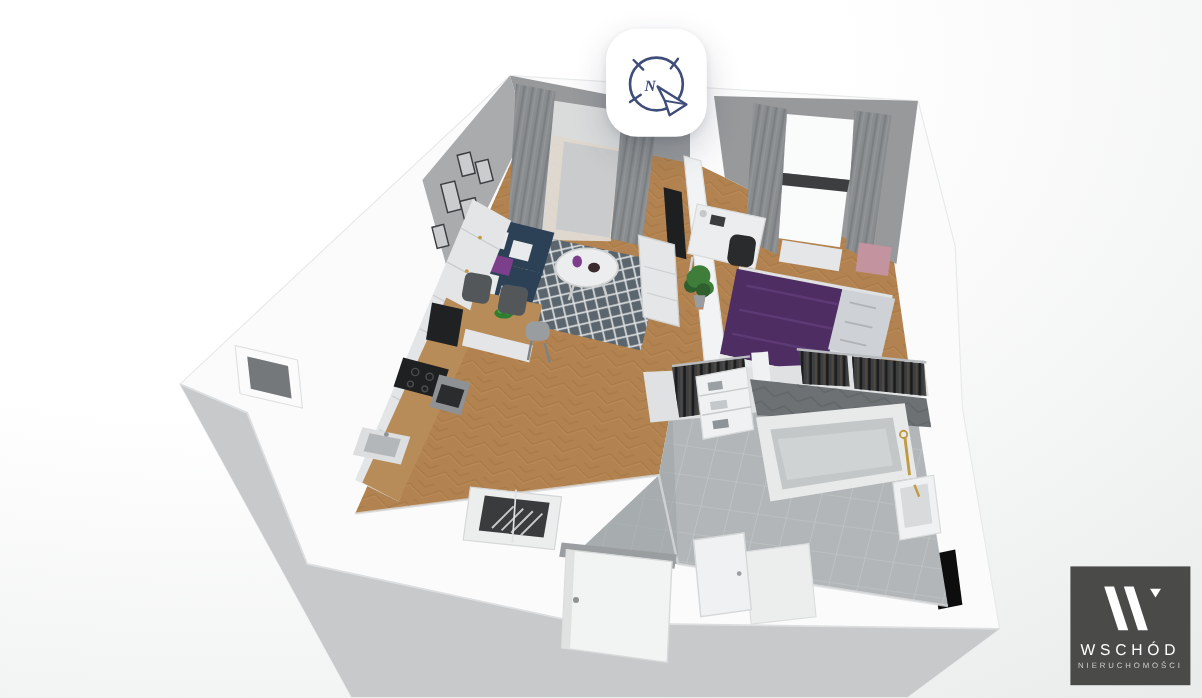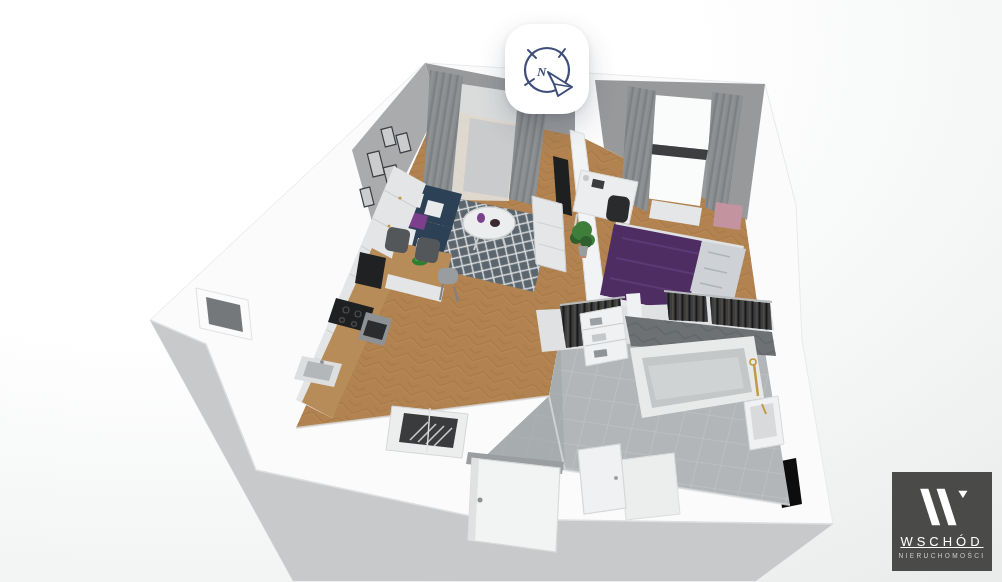--- a/index.html
+++ b/index.html
@@ -21,21 +21,21 @@
   
   .logo{
     position:absolute;left:892px;top:472px;width:100px;height:99px;
     background:var(--logoBg);color:var(--logoText);
     display:flex;flex-direction:column;align-items:center;justify-content:center;
     gap:2px;
   }
   .logo .mark{margin-top:2px;}
   .logo .name{
     font-size:13px;letter-spacing:4px;font-weight:400;margin-top:5px;
-    color:var(--logoText);white-space:nowrap;text-decoration:underline;
+    color:var(--logoText);white-space:nowrap;
   }
   .logo .subtitle{
     font-size:6.5px;letter-spacing:2.4px;color:#cfcfcf;white-space:nowrap;margin-top:1px;
   }
 </style>
 </head>
 <body>
 
 <div class="stage">
 

